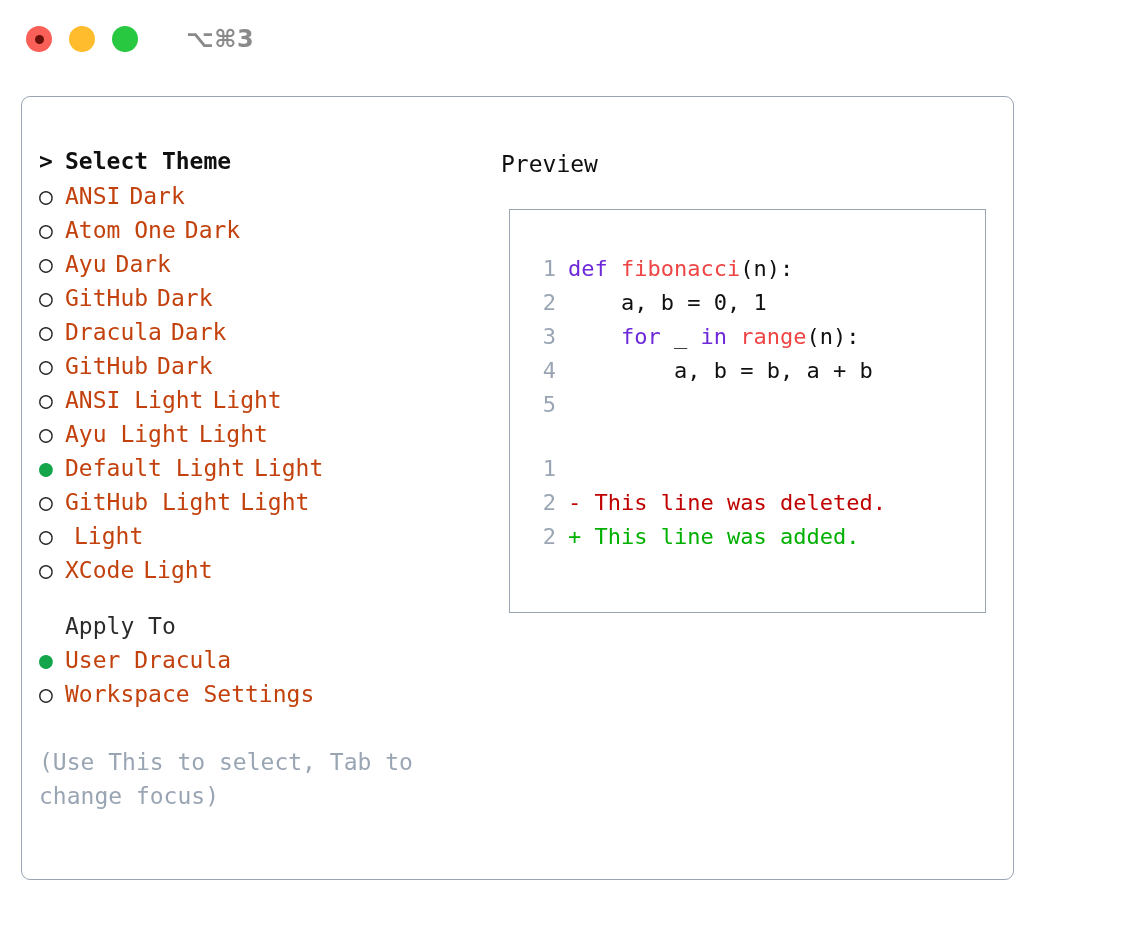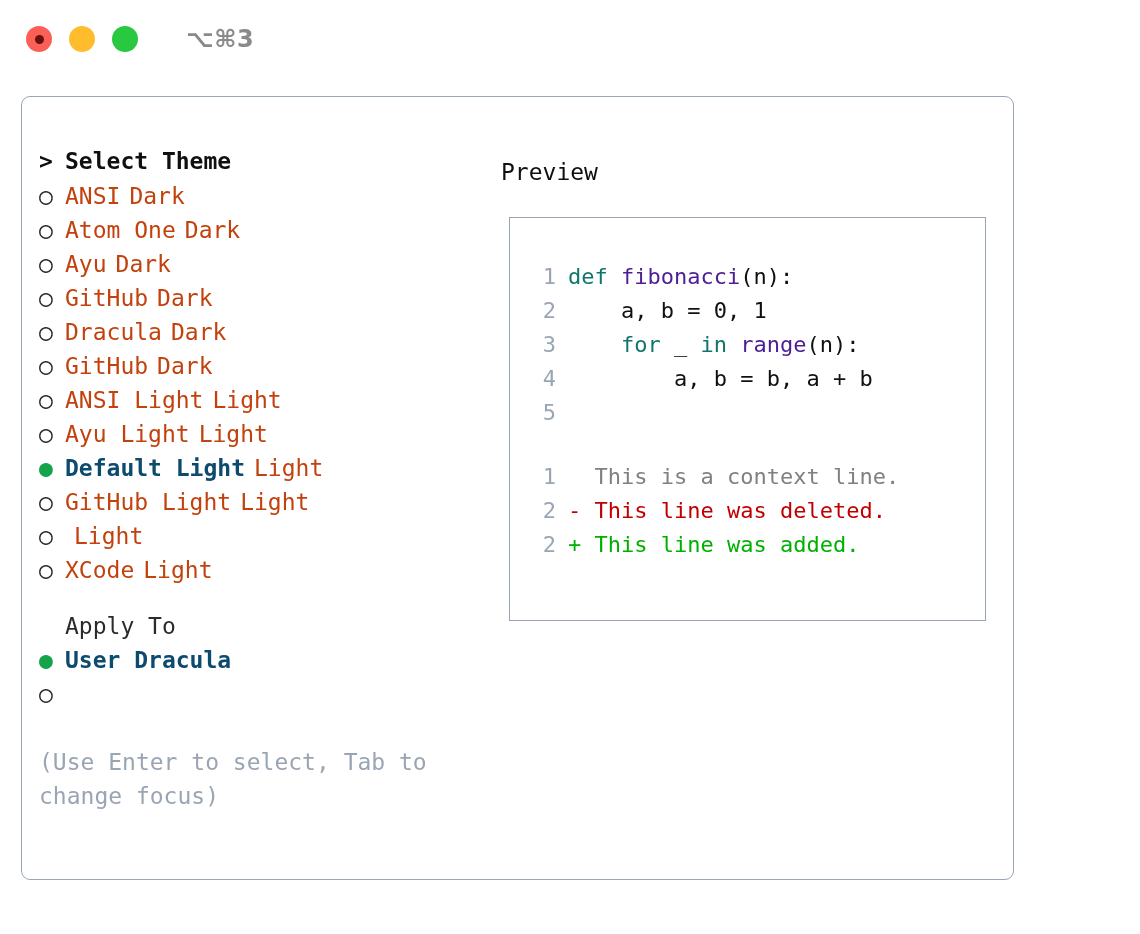--- a/index.html
+++ b/index.html
@@ -109,21 +109,21 @@
     color: #2b2b2b;
   }
   .marker.bullet-on {
     color: #14a44a;
   }
   .row-label { color: #c2410c; }
   .row-tag {
     color: #c2410c;
     margin-left: 9px;
   }
-  .row.selected .row-label { color: #0c4a6e; font-weight: bold; }
+  .row.selected .row-label { color: #c2410c; }
 
   .header-row {
     font-weight: 700;
     font-size: 23px;
     color: #101010;
     height: 36px;
     line-height: 36px;
   }
   .header-row .marker { font-weight: 700; color: #101010; }
 
@@ -144,21 +144,21 @@
     line-height: 34px;
     color: #9aa5b4;
     width: 400px;
     white-space: normal;
   }
 
   
   .right-col {
     position: absolute;
     left: 479px;
-    top: 58px;
+    top: 50px;
     width: 500px;
   }
   .preview-title {
     font-size: 23px;
     line-height: 34px;
     color: #101010;
   }
   .preview-box {
     margin-top: 28px;
     margin-left: 8px;
@@ -177,22 +177,22 @@
     white-space: pre;
   }
   .lineno {
     display: inline-block;
     width: 34px;
     flex: 0 0 34px;
     text-align: right;
     color: #9aa5b4;
     margin-right: 12px;
   }
-  .tok-kw   { color: #0f766e; }
-  .tok-fn   { color: #4c1d95; }
+  .tok-kw   { color: #6d28d9; }
+  .tok-fn   { color: #ef4444; }
   .tok-plain{ color: #101010; }
   .tok-ctx  { color: #808080; }
   .tok-del  { color: #c00000; }
   .tok-add  { color: #00b000; }
   .code-gap { height: 30px; }
 </style>
 </head>
 <body>
 
 <div class="page">
@@ -232,42 +232,42 @@
             <div class="row"><span class="marker">○</span><span class="row-tag">Light</span></div>
             <div class="row"><span class="marker">○</span><span class="row-label">XCode</span><span class="row-tag">Light</span></div>
           </div>
 
         <div class="spacer-sm"></div>
 
         <div class="section-title">Apply To</div>
 
         <div id="apply-rows">
             <div class="row selected"><span class="marker bullet-on">●</span><span class="row-label">User Dracula</span></div>
-            <div class="row"><span class="marker">○</span></div>
+            <div class="row"><span class="marker">○</span><span class="row-label">Workspace Settings</span></div>
           </div>
 
         <div class="spacer-md"></div>
 
-        <div class="hint">(Use Enter to select, Tab to change focus)</div>
+        <div class="hint">(Use This to select, Tab to change focus)</div>
       </div>
 
       <div class="right-col">
         <div class="preview-title">Preview</div>
 
         <div class="preview-box">
           <div id="code-rows">
               <div class="code-line"><span class="lineno">1</span><span><span class="tok-kw">def </span><span class="tok-fn">fibonacci</span><span class="tok-plain">(n):</span></span></div>
               <div class="code-line"><span class="lineno">2</span><span><span class="tok-plain">    a, b = 0, 1</span></span></div>
               <div class="code-line"><span class="lineno">3</span><span><span class="tok-plain">    </span><span class="tok-kw">for</span><span class="tok-plain"> _ </span><span class="tok-kw">in</span><span class="tok-plain"> </span><span class="tok-fn">range</span><span class="tok-plain">(n):</span></span></div>
               <div class="code-line"><span class="lineno">4</span><span><span class="tok-plain">        a, b = b, a + b</span></span></div>
               <div class="code-line"><span class="lineno">5</span></div>
             </div>
           <div class="code-gap"></div>
           <div id="diff-rows">
-              <div class="code-line"><span class="lineno">1</span><span class="tok-ctx">  </span><span class="tok-ctx">This is a context line.</span></div>
+              <div class="code-line"><span class="lineno">1</span><span class="tok-ctx">  </span></div>
               <div class="code-line"><span class="lineno">2</span><span class="tok-del">- </span><span class="tok-del">This line was deleted.</span></div>
               <div class="code-line"><span class="lineno">2</span><span class="tok-add">+ </span><span class="tok-add">This line was added.</span></div>
             </div>
         </div>
       </div>
 
     </div>
   </div>
 </div>
 

